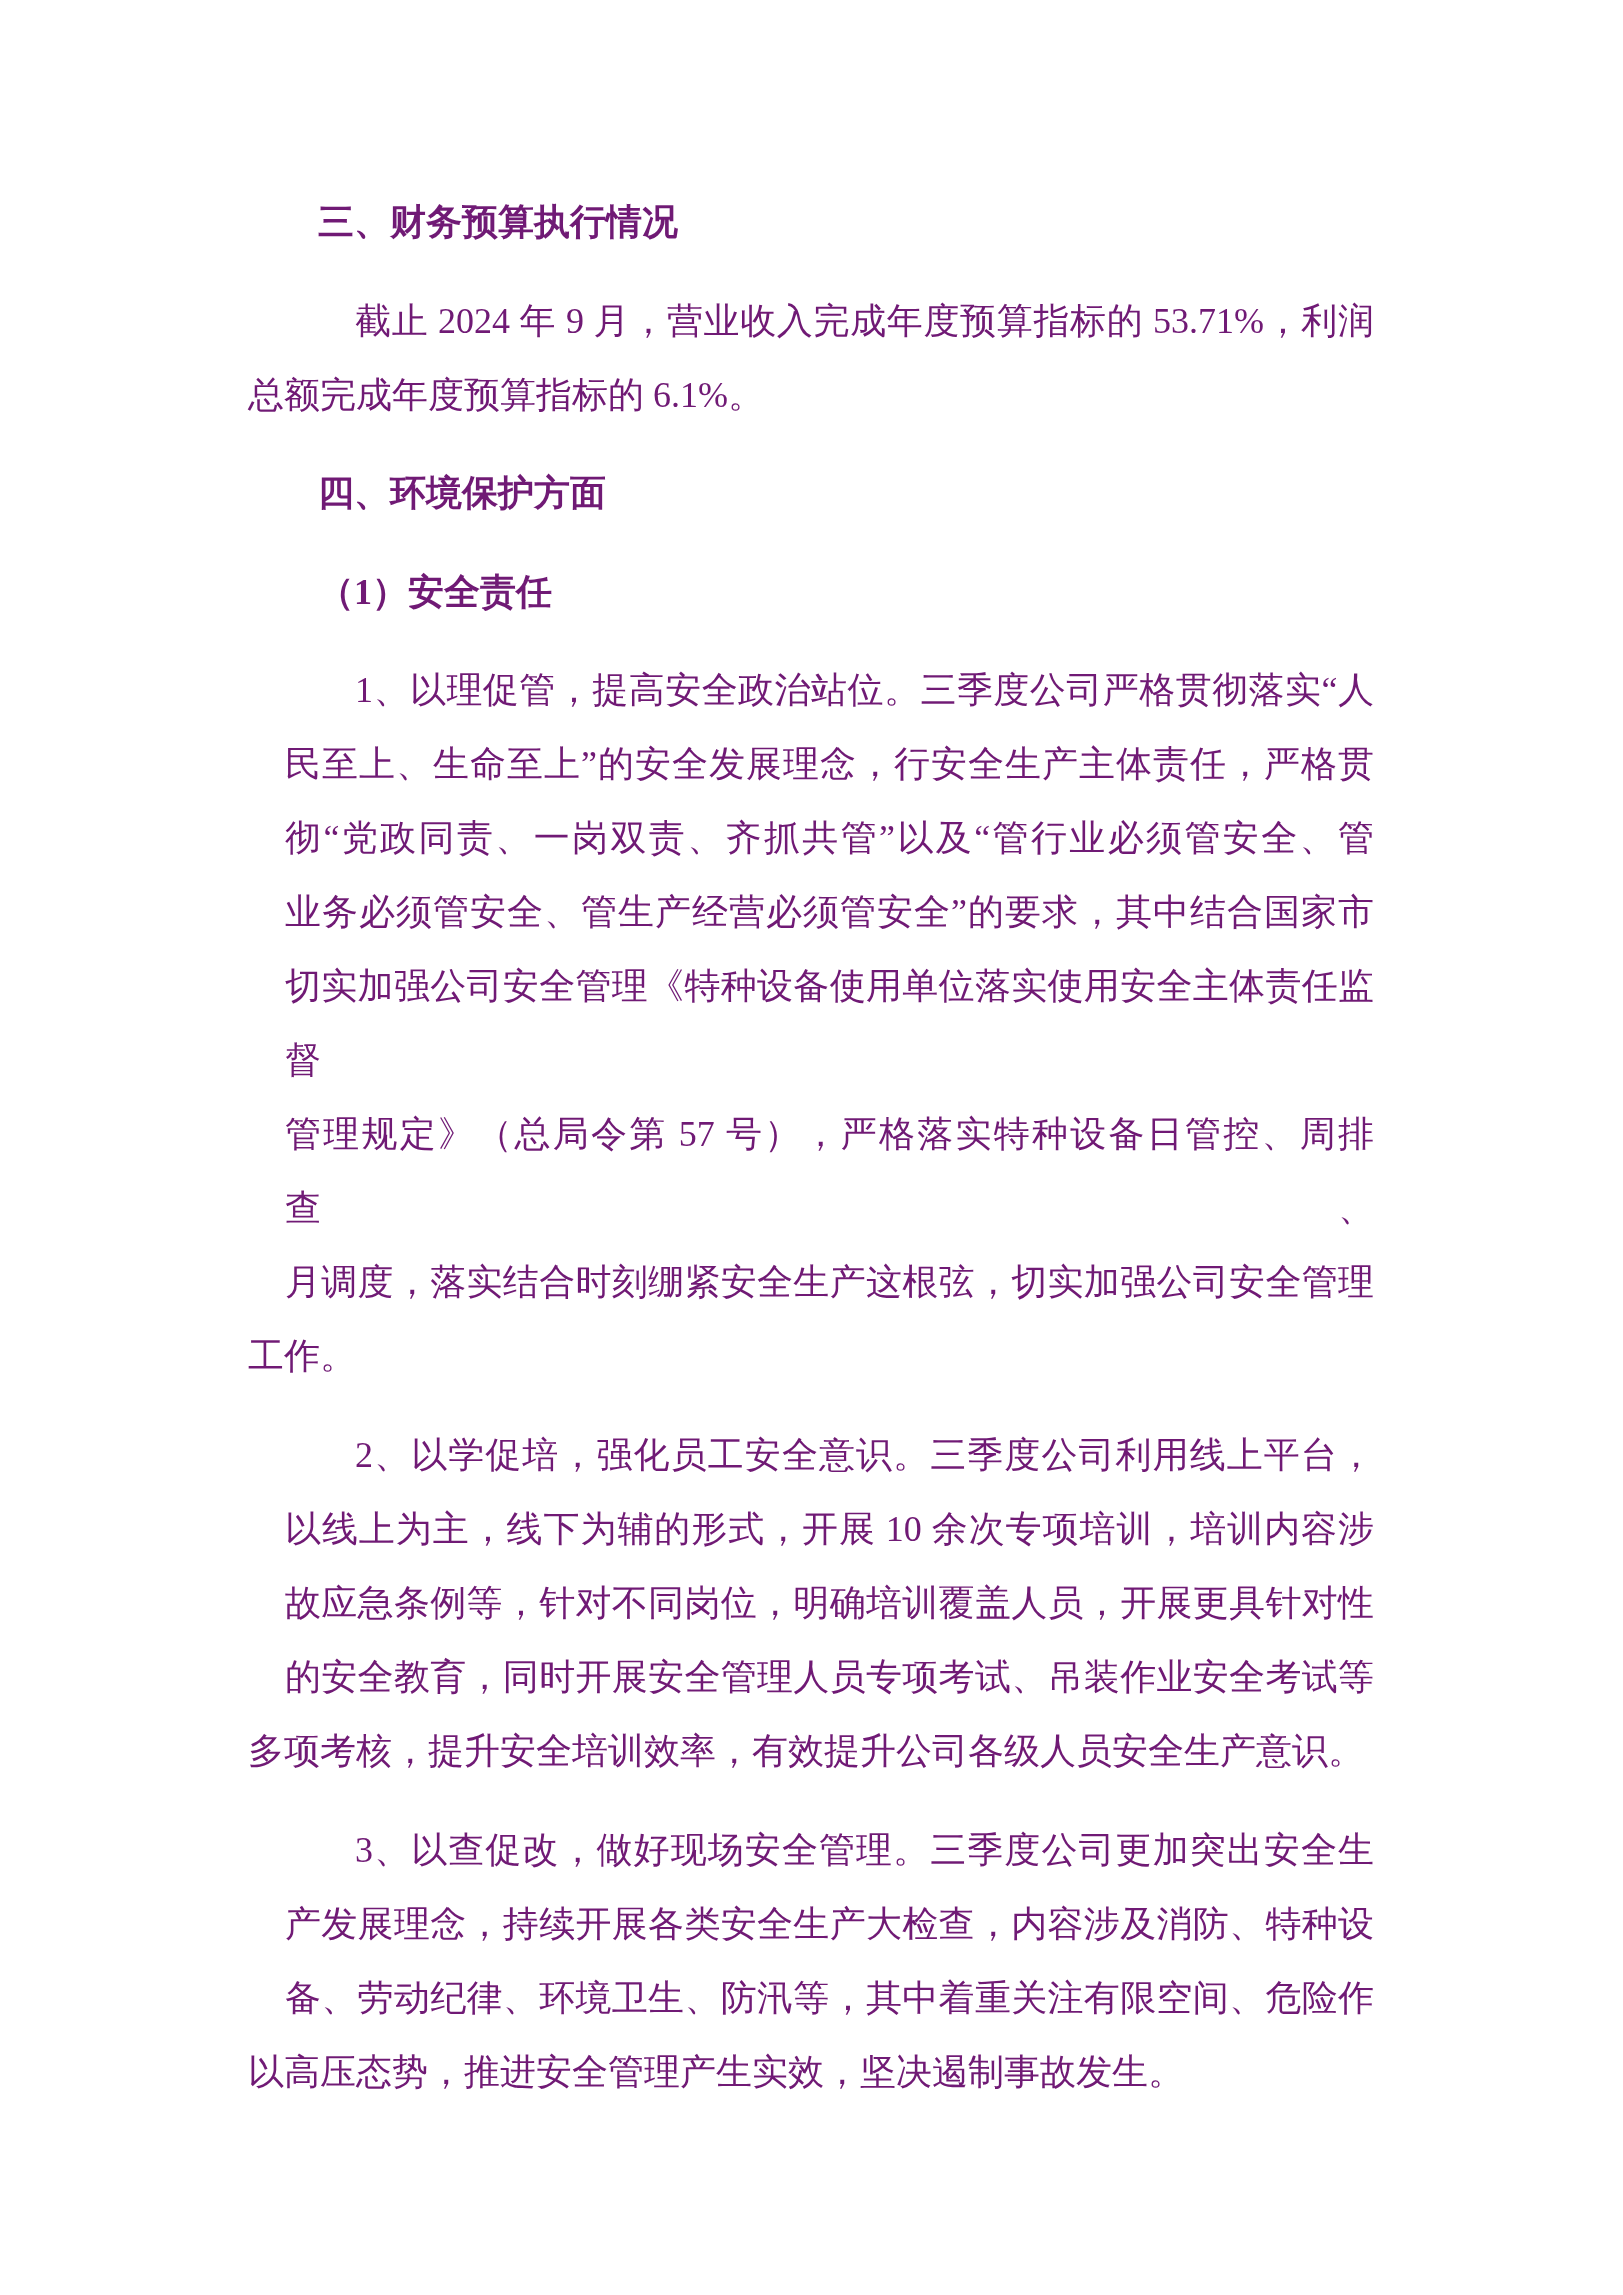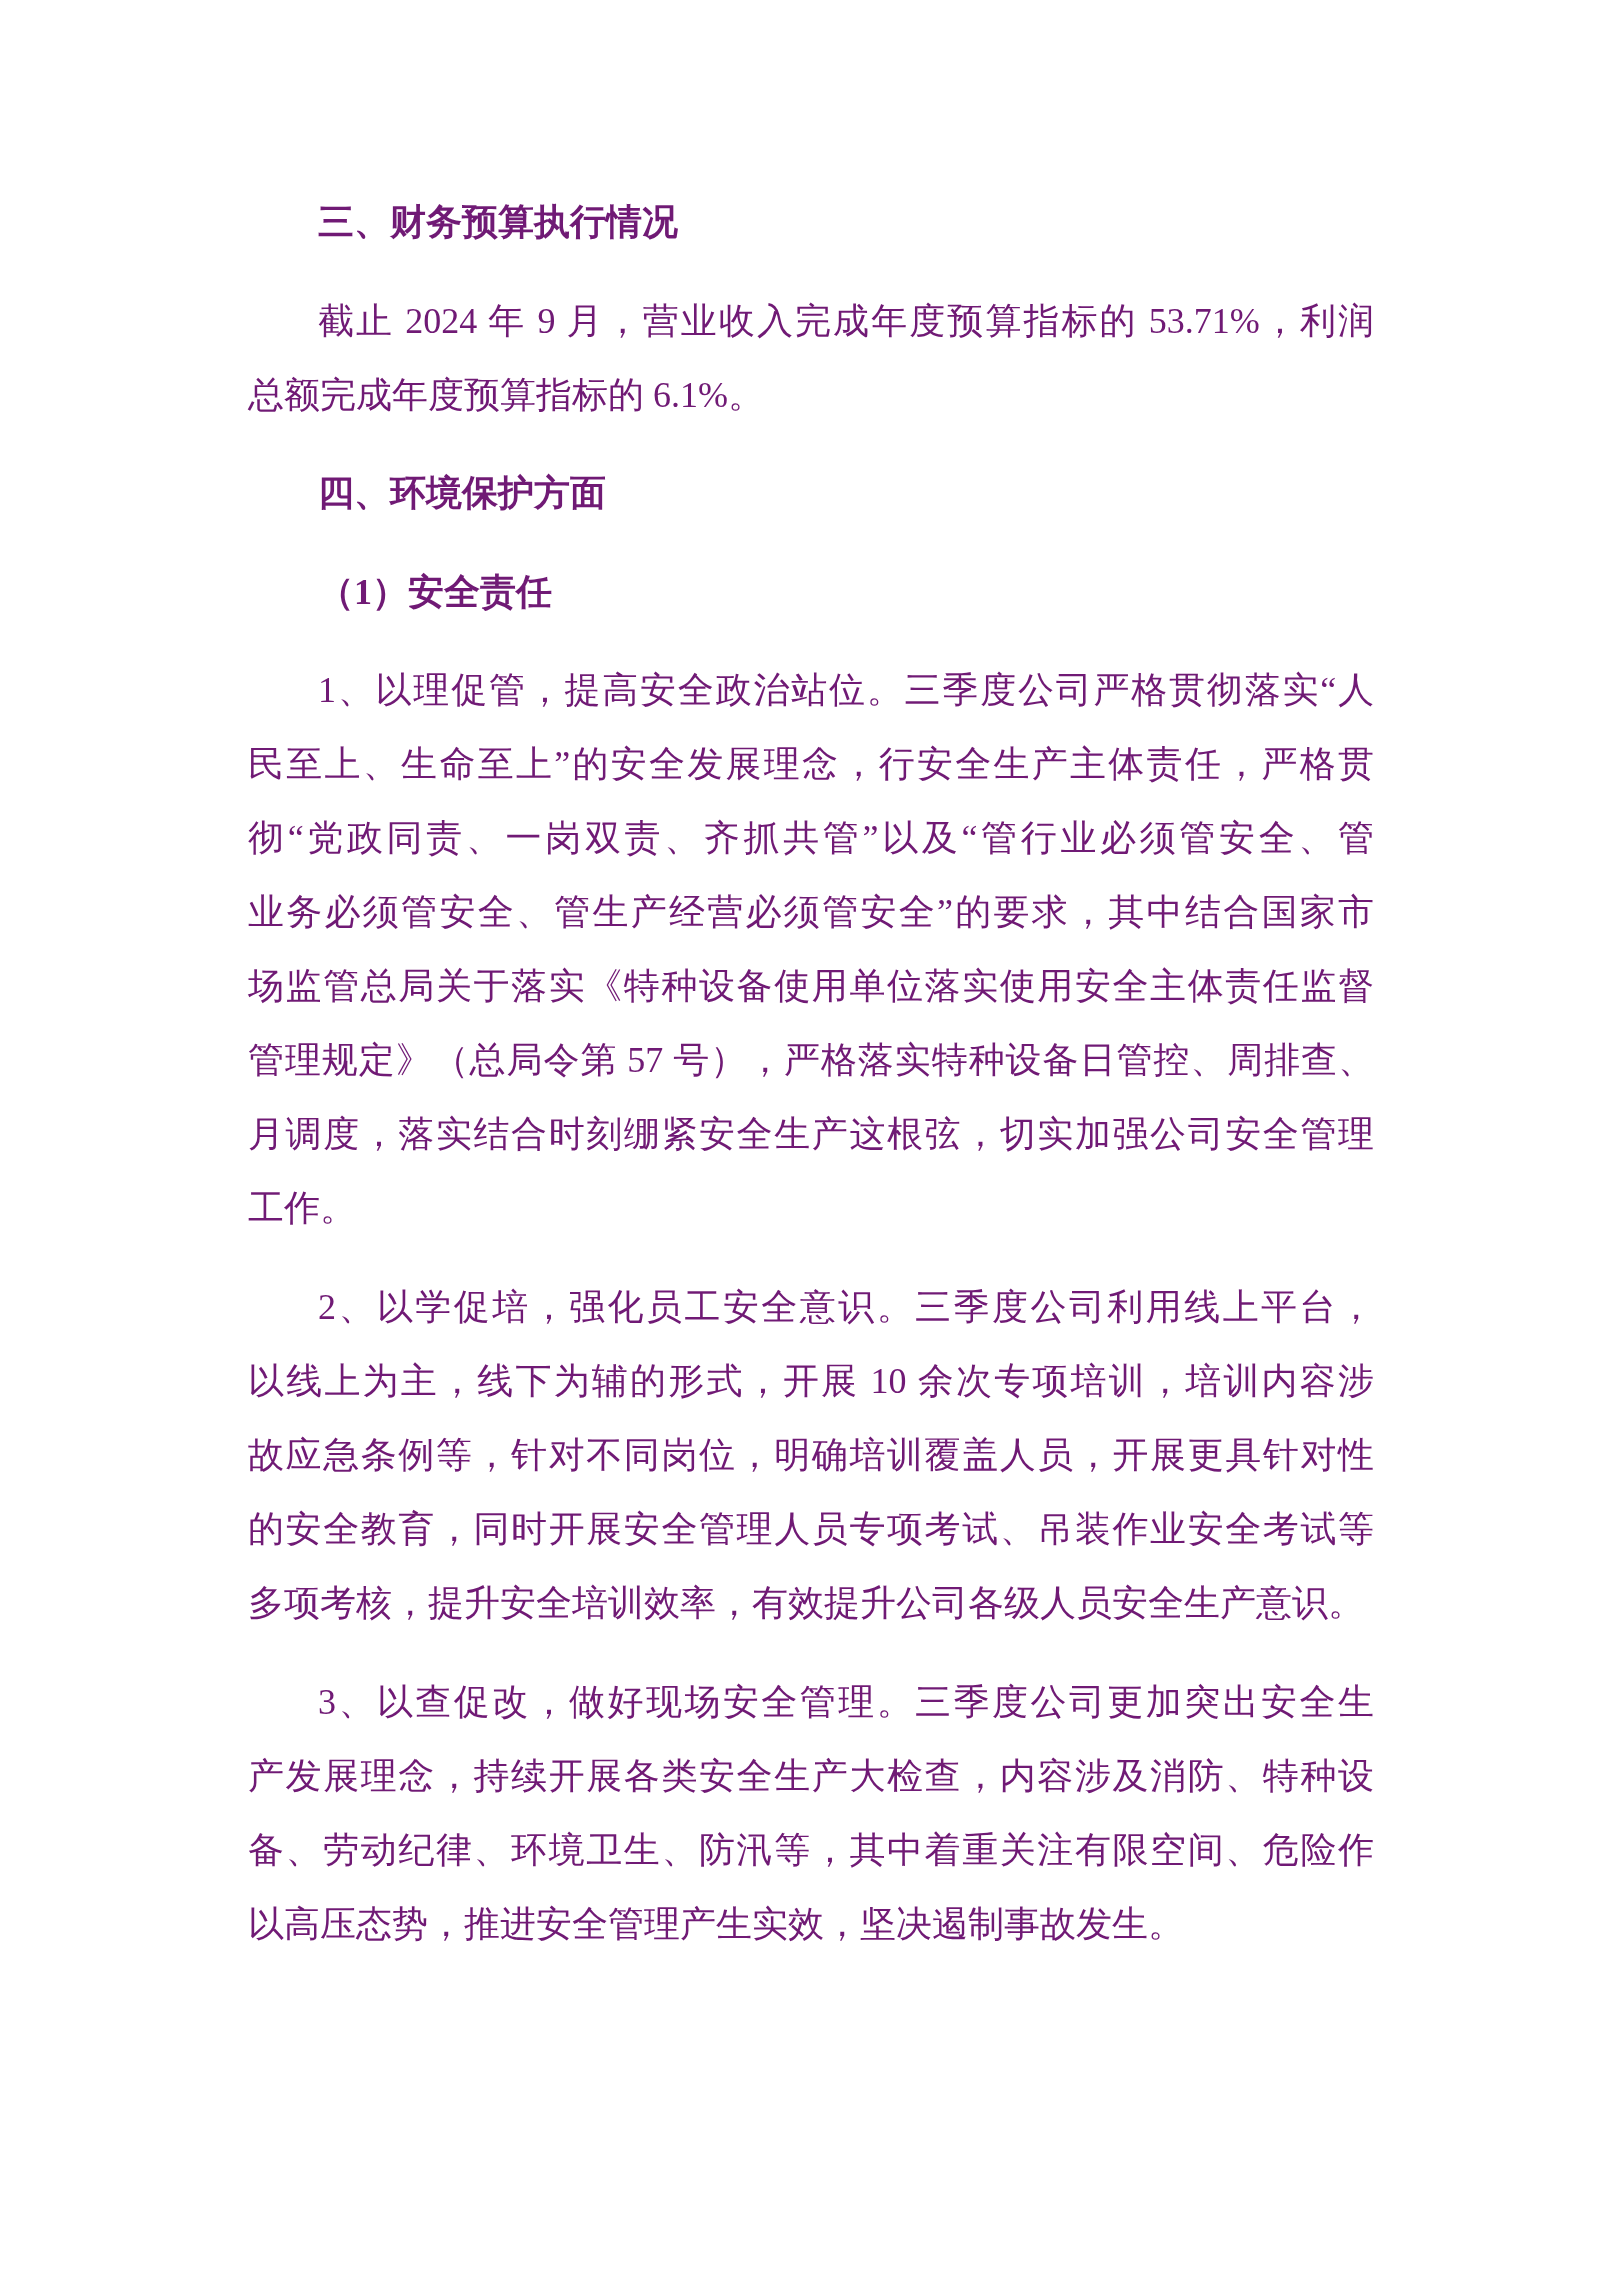--- a/index.html
+++ b/index.html
@@ -31,20 +31,21 @@
     line-height: 74px;
     color: #701a75;
     white-space: normal;
   }
   .line.first {
     text-indent: 70px;
   }
   .line.just {
     text-align: justify;
     text-align-last: justify;
+    margin-left: 37px;
   }
   .heading .line {
     font-weight: 700;
   }
 </style>
 </head>
 <body>
 
 <div class="page">
   <div class="doc" id="doc">
@@ -59,21 +60,21 @@
         <div class="line first">四、环境保护方面</div>
       </div>
       <div class="block heading">
         <div class="line first">（1）安全责任</div>
       </div>
       <div class="block paragraph">
         <div class="line first just">1、以理促管，提高安全政治站位。三季度公司严格贯彻落实“人</div>
         <div class="line just">民至上、生命至上”的安全发展理念，行安全生产主体责任，严格贯</div>
         <div class="line just">彻“党政同责、一岗双责、齐抓共管”以及“管行业必须管安全、管</div>
         <div class="line just">业务必须管安全、管生产经营必须管安全”的要求，其中结合国家市</div>
-        <div class="line just">场监管总局关于落实《特种设备使用单位落实使用安全主体责任监督</div>
+        <div class="line just">切实加强公司安全管理《特种设备使用单位落实使用安全主体责任监督</div>
         <div class="line just">管理规定》（总局令第 57 号），严格落实特种设备日管控、周排查、</div>
         <div class="line just">月调度，落实结合时刻绷紧安全生产这根弦，切实加强公司安全管理</div>
         <div class="line">工作。</div>
       </div>
       <div class="block paragraph">
         <div class="line first just">2、以学促培，强化员工安全意识。三季度公司利用线上平台，</div>
         <div class="line just">以线上为主，线下为辅的形式，开展 10 余次专项培训，培训内容涉</div>
         <div class="line just">故应急条例等，针对不同岗位，明确培训覆盖人员，开展更具针对性</div>
         <div class="line just">的安全教育，同时开展安全管理人员专项考试、吊装作业安全考试等</div>
         <div class="line">多项考核，提升安全培训效率，有效提升公司各级人员安全生产意识。</div>

